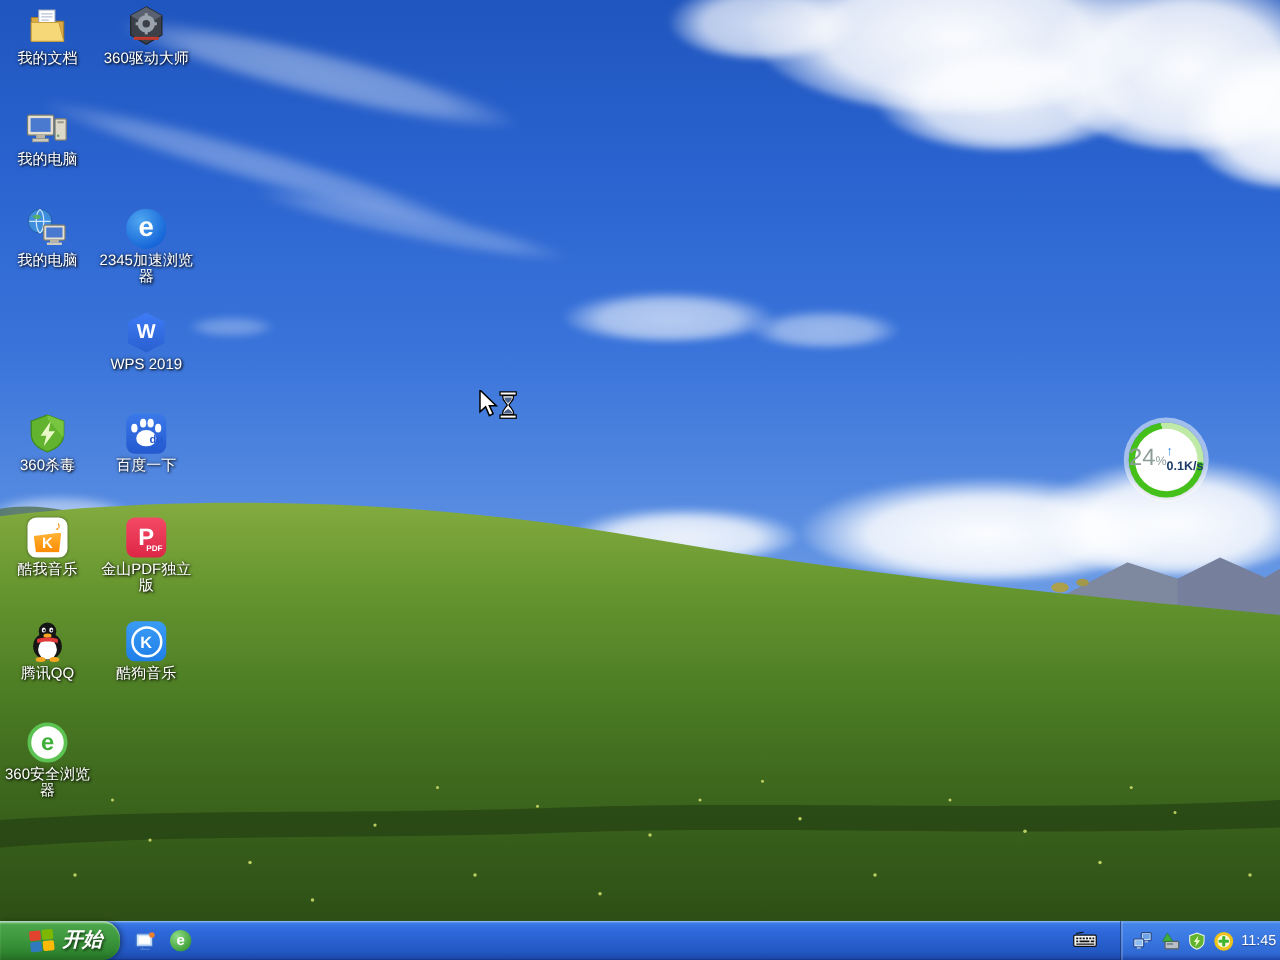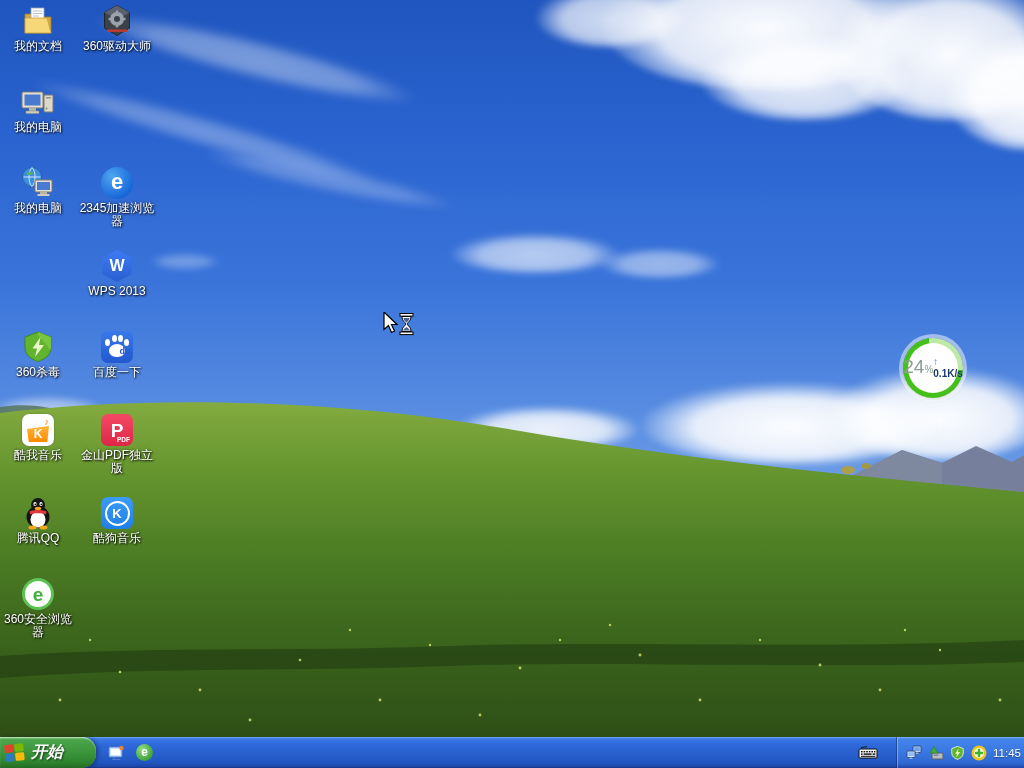--- a/index.html
+++ b/index.html
@@ -63,21 +63,21 @@
   .widget .pct{font-size:19px;color:#8d9c97;line-height:18px;}
   .widget .pct b{font-weight:normal;}
   .widget .pct .u{font-size:10px;}
   .widget .spd{font-size:10px;font-weight:bold;color:#1b3a66;line-height:12px;}
   .widget .spd .ar{color:#2f7ed8;}
   
   .cursor{position:absolute;left:383px;top:312px;z-index:99;pointer-events:none;}
   
   .taskbar{position:absolute;left:0;top:737px;width:1024px;height:31px;
     background:linear-gradient(180deg,#6fa5f2 0,#3a77e4 2px,#2e68da 8px,#2a61cf 50%,#2257c2 80%,#1c47a8 96%,#123285 100%);}
-  .startbtn{position:absolute;left:0;top:0;height:31px;width:96px;display:flex;align-items:center;gap:6px;padding-left:5px;box-sizing:border-box;
+  .startbtn{position:absolute;left:0;top:0;height:31px;width:96px;display:flex;align-items:center;gap:6px;padding-left:24px;box-sizing:border-box;
     background:linear-gradient(180deg,#7fc57f 0,#4aa54a 3px,#3d983d 45%,#2f852f 80%,#236b23 100%);
     border-radius:0 14px 14px 0;box-shadow:inset 0 1px 1px rgba(255,255,255,.5),2px 0 4px rgba(0,0,0,.35);cursor:pointer;}
   .startbtn .label{color:#fff;font-size:16px;font-weight:bold;font-style:italic;text-shadow:1px 1px 2px rgba(0,0,0,.6);}
   .winflag{width:20px;height:18px;position:relative;transform:rotate(-6deg);}
   .winflag i{position:absolute;width:9px;height:8px;border-radius:1.5px;}
   .winflag .fr{left:0;top:0;background:#e1432f;}
   .winflag .fg{left:10px;top:0;background:#7db700;}
   .winflag .fb{left:0;top:9px;background:#2f79bf;}
   .winflag .fy{left:10px;top:9px;background:#ffba08;}
   .quick{position:absolute;left:108px;top:0;height:31px;display:flex;align-items:center;gap:11px;}
@@ -280,21 +280,21 @@
     </div>
     <div class="lbl">2345加速浏览器</div>
   </div>
 
   <div class="dicon i12">
     <div class="art">
       <div class="sq g-wps">
           <span>W</span>
         </div>
     </div>
-    <div class="lbl">WPS 2013</div>
+    <div class="lbl">WPS 2019</div>
   </div>
 
   <div class="dicon i13">
     <div class="art">
       <div class="sq g-baidu">
         <div class="paw">
           <i class="t1"></i>
             <i class="t2"></i>
             <i class="t3"></i>
             <i class="t4"></i>

